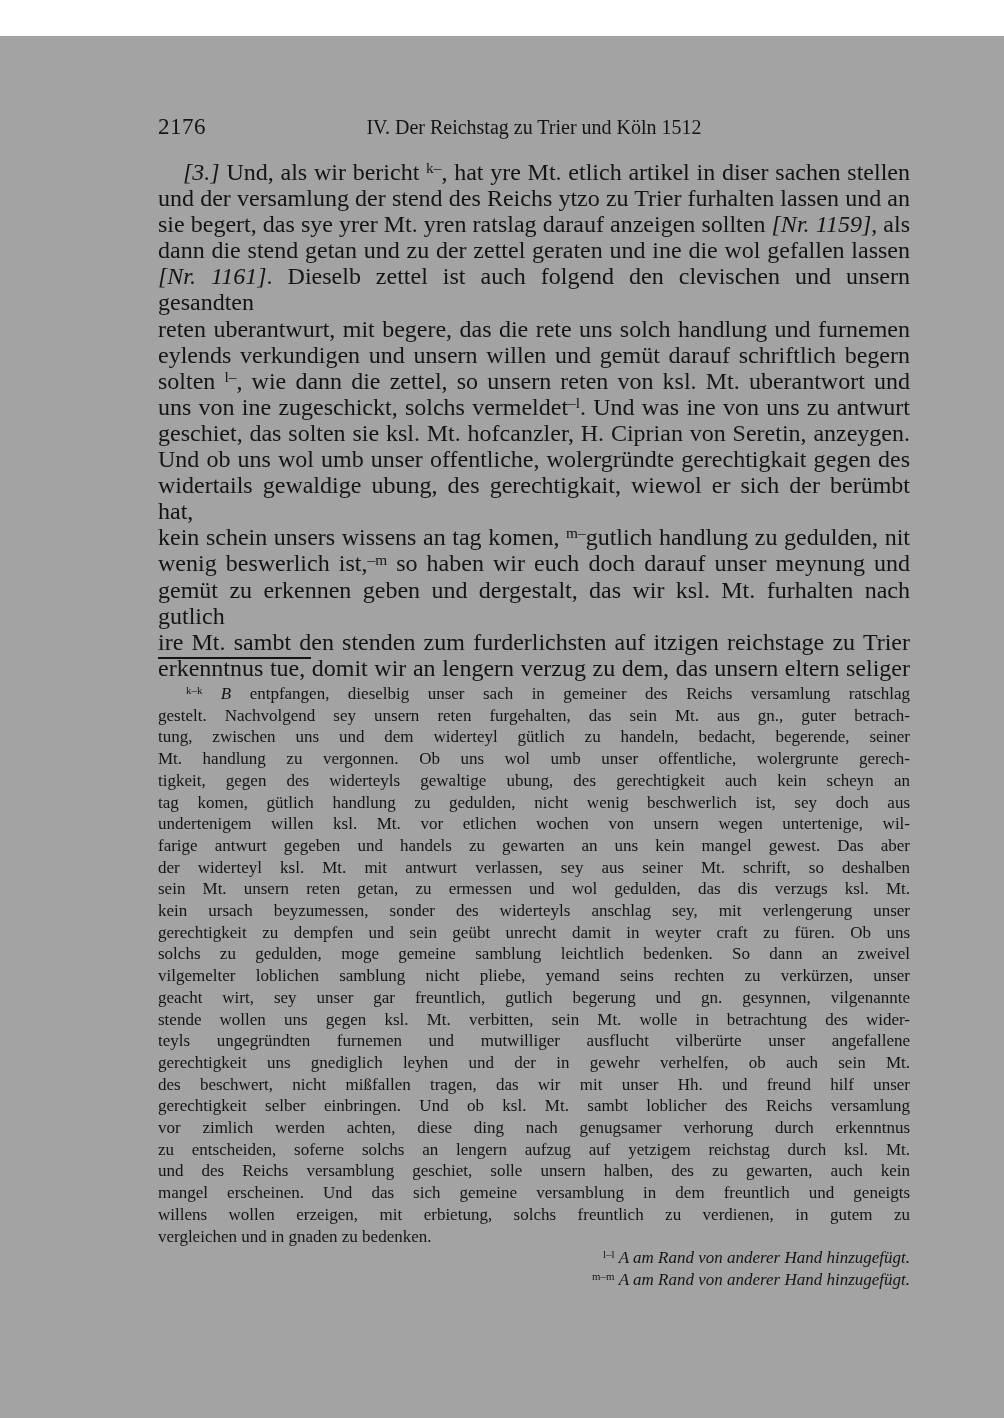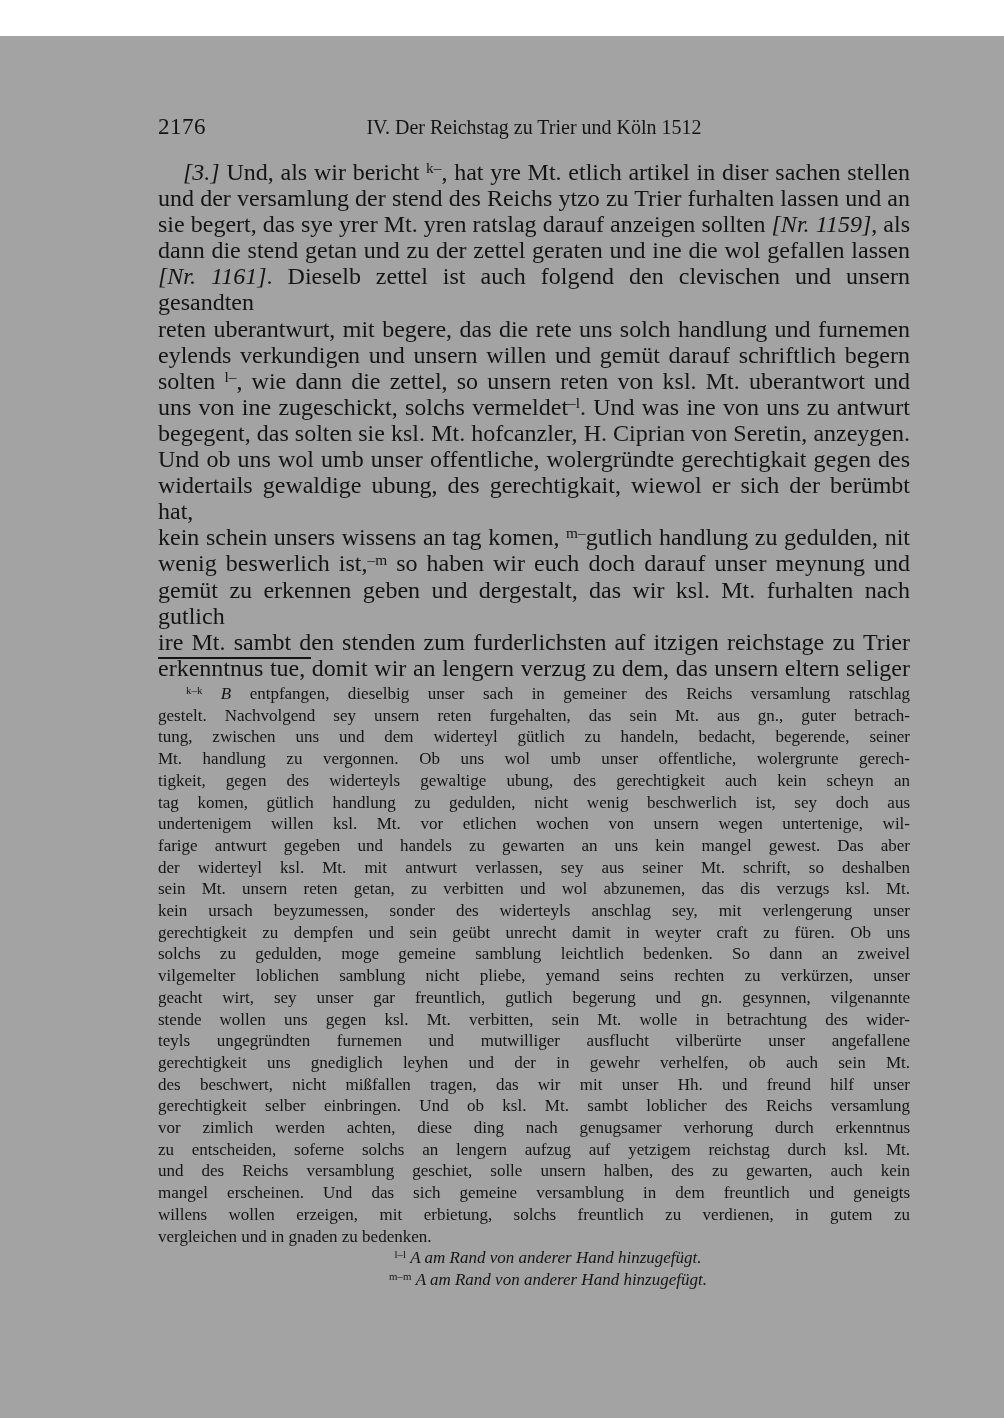--- a/index.html
+++ b/index.html
@@ -61,21 +61,21 @@
     position: absolute;
     top: 647px;
     left: 158px;
     width: 752px;
     font-size: 17px;
     line-height: 21.7px;
   }
   .fnblock .line:first-child { text-indent: 28px; }
   .fn-note {
     text-indent: 28px;
-    text-align: center;
+    text-align: right;
   }
   sup {
     font-size: 64%;
     line-height: 0;
     vertical-align: baseline;
     position: relative;
     top: -0.45em;
   }
   i { font-style: italic; }
 </style>
@@ -92,21 +92,21 @@
   <main class="bodyblock">
       <div class="line"><i>[3.]</i> Und, als wir bericht <sup>k–</sup>, hat yre Mt. etlich artikel in diser sachen stellen</div>
       <div class="line">und der versamlung der stend des Reichs ytzo zu Trier furhalten lassen und an</div>
       <div class="line">sie begert, das sye yrer Mt. yren ratslag darauf anzeigen sollten <i>[Nr. 1159]</i>, als</div>
       <div class="line">dann die stend getan und zu der zettel geraten und ine die wol gefallen lassen</div>
       <div class="line"><i>[Nr. 1161]</i>. Dieselb zettel ist auch folgend den clevischen und unsern gesandten</div>
       <div class="line">reten uberantwurt, mit begere, das die rete uns solch handlung und furnemen</div>
       <div class="line">eylends verkundigen und unsern willen und gemüt darauf schriftlich begern</div>
       <div class="line">solten <sup>l–</sup>, wie dann die zettel, so unsern reten von ksl. Mt. uberantwort und</div>
       <div class="line">uns von ine zugeschickt, solchs vermeldet<sup>–l</sup>. Und was ine von uns zu antwurt</div>
-      <div class="line">begegent, das solten sie ksl. Mt. hofcanzler, H. Ciprian von Seretin, anzeygen.</div>
+      <div class="line">geschiet, das solten sie ksl. Mt. hofcanzler, H. Ciprian von Seretin, anzeygen.</div>
       <div class="line">Und ob uns wol umb unser offentliche, wolergründte gerechtigkait gegen des</div>
       <div class="line">widertails gewaldige ubung, des gerechtigkait, wiewol er sich der berümbt hat,</div>
       <div class="line">kein schein unsers wissens an tag komen, <sup>m–</sup>gutlich handlung zu gedulden, nit</div>
       <div class="line">wenig beswerlich ist,<sup>–m</sup> so haben wir euch doch darauf unser meynung und</div>
       <div class="line">gemüt zu erkennen geben und dergestalt, das wir ksl. Mt. furhalten nach gutlich</div>
       <div class="line">ire Mt. sambt den stenden zum furderlichsten auf itzigen reichstage zu Trier</div>
       <div class="line">erkenntnus tue, domit wir an lengern verzug zu dem, das unsern eltern seliger</div>
     </main>
 
   <div class="fnrule"></div>
@@ -115,21 +115,21 @@
     <div>
         <div class="line"><sup>k–k</sup> <i>B</i> entpfangen, dieselbig unser sach in gemeiner des Reichs versamlung ratschlag</div>
         <div class="line">gestelt. Nachvolgend sey unsern reten furgehalten, das sein Mt. aus gn., guter betrach-</div>
         <div class="line">tung, zwischen uns und dem widerteyl gütlich zu handeln, bedacht, begerende, seiner</div>
         <div class="line">Mt. handlung zu vergonnen. Ob uns wol umb unser offentliche, wolergrunte gerech-</div>
         <div class="line">tigkeit, gegen des widerteyls gewaltige ubung, des gerechtigkeit auch kein scheyn an</div>
         <div class="line">tag komen, gütlich handlung zu gedulden, nicht wenig beschwerlich ist, sey doch aus</div>
         <div class="line">undertenigem willen ksl. Mt. vor etlichen wochen von unsern wegen untertenige, wil-</div>
         <div class="line">farige antwurt gegeben und handels zu gewarten an uns kein mangel gewest. Das aber</div>
         <div class="line">der widerteyl ksl. Mt. mit antwurt verlassen, sey aus seiner Mt. schrift, so deshalben</div>
-        <div class="line">sein Mt. unsern reten getan, zu verbitten und wol abzunemen, das dis verzugs ksl. Mt.</div>
+        <div class="line">sein Mt. unsern reten getan, zu ermessen und wol gedulden, das dis verzugs ksl. Mt.</div>
         <div class="line">kein ursach beyzumessen, sonder des widerteyls anschlag sey, mit verlengerung unser</div>
         <div class="line">gerechtigkeit zu dempfen und sein geübt unrecht damit in weyter craft zu füren. Ob uns</div>
         <div class="line">solchs zu gedulden, moge gemeine samblung leichtlich bedenken. So dann an zweivel</div>
         <div class="line">vilgemelter loblichen samblung nicht pliebe, yemand seins rechten zu verkürzen, unser</div>
         <div class="line">geacht wirt, sey unser gar freuntlich, gutlich begerung und gn. gesynnen, vilgenannte</div>
         <div class="line">stende wollen uns gegen ksl. Mt. verbitten, sein Mt. wolle in betrachtung des wider-</div>
         <div class="line">teyls ungegründten furnemen und mutwilliger ausflucht vilberürte unser angefallene</div>
         <div class="line">gerechtigkeit uns gnediglich leyhen und der in gewehr verhelfen, ob auch sein Mt.</div>
         <div class="line">des beschwert, nicht mißfallen tragen, das wir mit unser Hh. und freund hilf unser</div>
         <div class="line">gerechtigkeit selber einbringen. Und ob ksl. Mt. sambt loblicher des Reichs versamlung</div>

